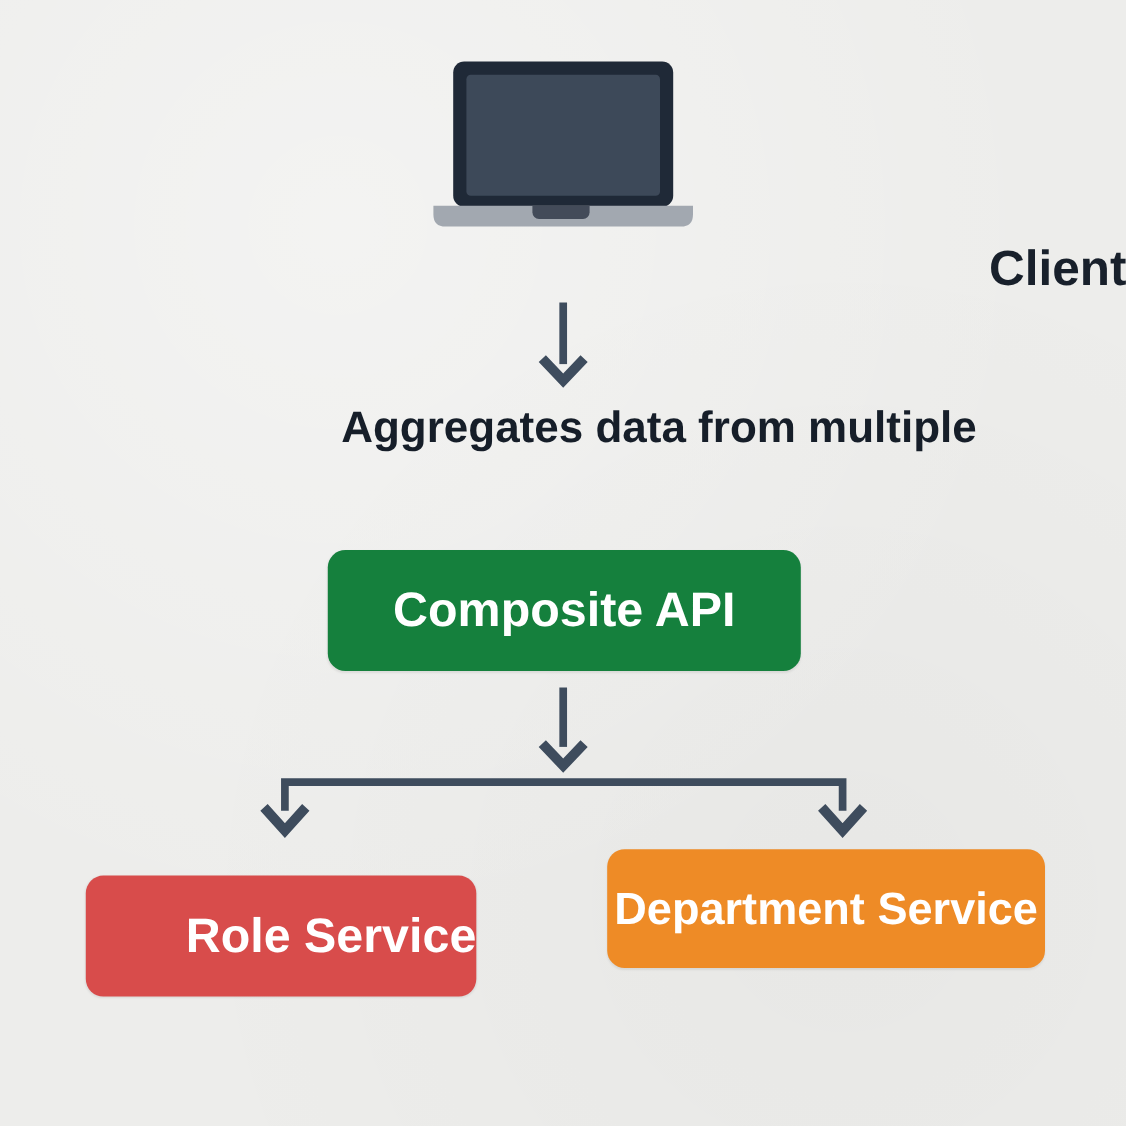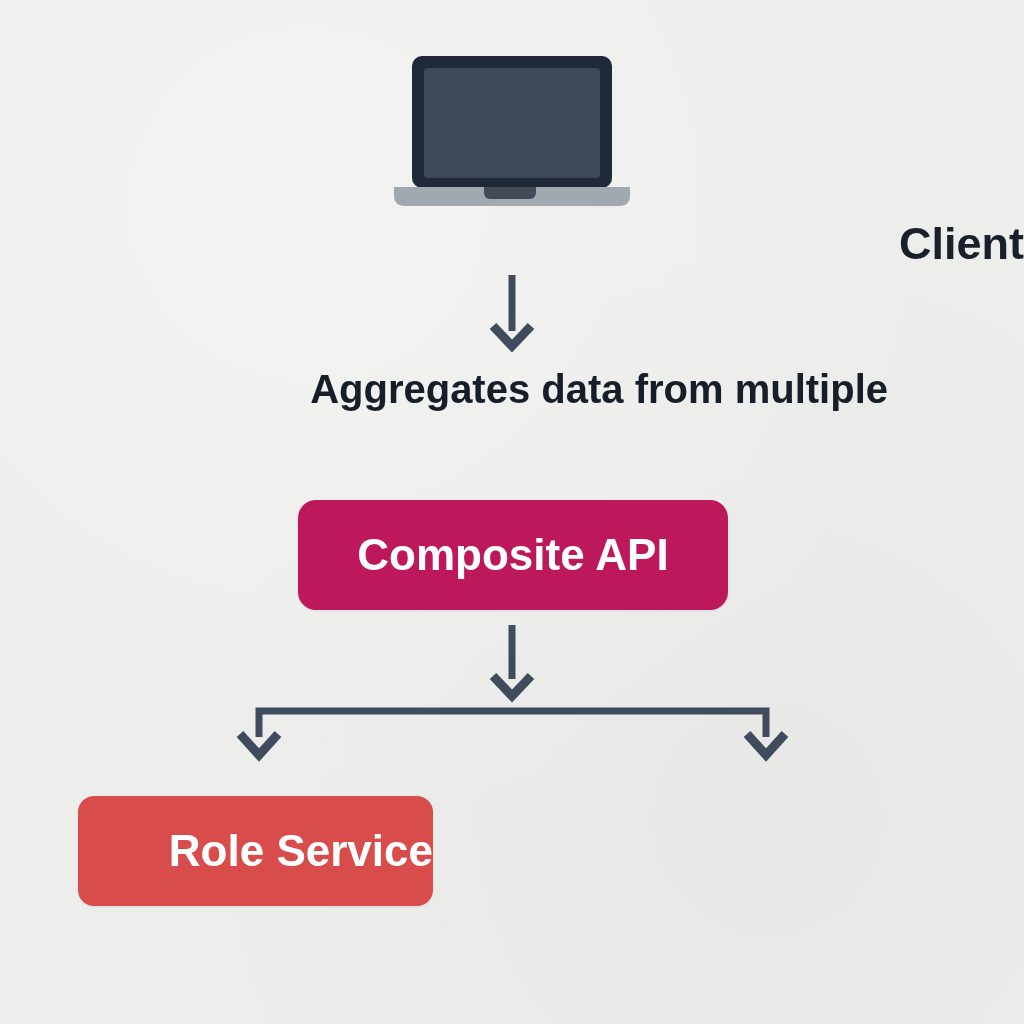--- a/index.html
+++ b/index.html
@@ -84,23 +84,26 @@
       <path d="M747,734 L766,755 L785,734" stroke-width="9"></path>
     </g>
   </svg>
 
   <div class="label client-label">Client</div>
 
   <div class="label desc">
     <div>Aggregates data from multiple</div>
   </div>
 
-  <div class="node node-composite" style="background: #be185d; border-radius: 18px;">
+  <div class="node node-composite" style="background: #15803d;">
     <span>Composite API</span>
   </div>
 
   <div class="node node-role" style="background: rgb(216, 76, 75);">
     <span>Role Service</span>
   </div>
 
+  <div class="node node-dept" style="background: rgb(238, 139, 38);">
+    <span>Department Service</span>
+  </div>
 
 
 </div>
 
 </body></html>

